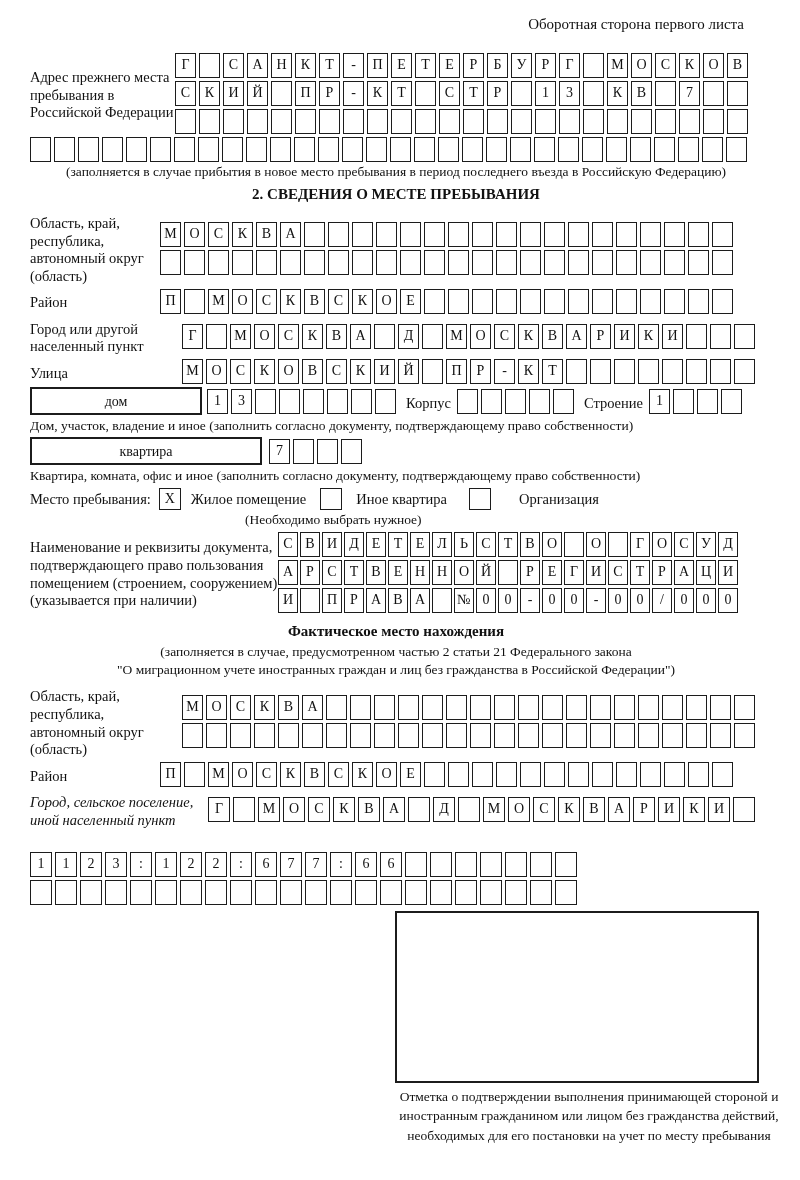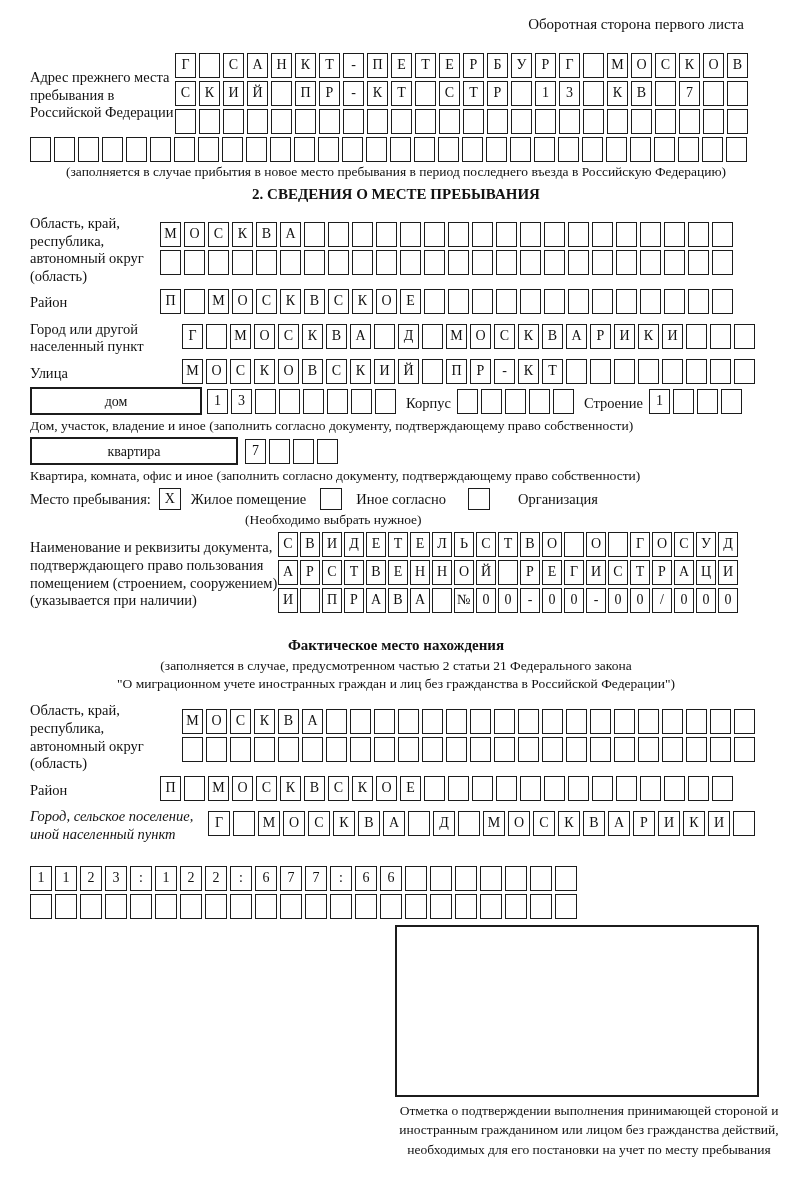--- a/index.html
+++ b/index.html
@@ -347,36 +347,36 @@
   <div class="cells">
       <div class="cell">1</div>
       <div class="cell"></div>
       <div class="cell"></div>
       <div class="cell"></div>
     </div>
 </div>
 <div class="note-left">Дом, участок, владение и иное (заполнить согласно документу, подтверждающему право собственности)</div>
 
 <div class="frow" style="align-items:center;">
-  <div class="widebox" style="width:208px;">квартира</div>
+  <div class="widebox" style="width:232px;">квартира</div>
   <div class="cells" style="margin-left:7px;">
       <div class="cell">7</div>
       <div class="cell"></div>
       <div class="cell"></div>
       <div class="cell"></div>
     </div>
 </div>
 <div class="note-left">Квартира, комната, офис и иное (заполнить согласно документу, подтверждающему право собственности)</div>
 
 <div class="stayrow">
   <span>Место пребывания:</span>
   <span class="chk" style="margin-left:8px;">X</span>
   <span style="margin-left:10px;">Жилое помещение</span>
   <span class="chk" style="margin-left:14px;"></span>
-  <span style="margin-left:14px;">Иное согласно</span>
+  <span style="margin-left:14px;">Иное квартира</span>
   <span class="chk" style="margin-left:22px;"></span>
   <span style="margin-left:28px;">Организация</span>
 </div>
 <div class="note" style="text-align:left; margin:0 0 4px 215px;">(Необходимо выбрать нужное)</div>
 
 <div class="frow" style="margin-bottom:4px;">
   <div class="flabel" style="width:248px;">Наименование и реквизиты документа, подтверждающего право пользования помещением (строением, сооружением) (указывается при наличии)</div>
   <div class="cellcol">
     <div class="cells sm">
         <div class="cell">С</div>
@@ -443,21 +443,21 @@
         <div class="cell">0</div>
         <div class="cell">0</div>
         <div class="cell">/</div>
         <div class="cell">0</div>
         <div class="cell">0</div>
         <div class="cell">0</div>
       </div>
   </div>
 </div>
 
-<div class="h-bold" style="margin-top:24px; margin-bottom:4px;">Фактическое место нахождения</div>
+<div class="h-bold" style="margin-top:10px; margin-bottom:4px;">Фактическое место нахождения</div>
 <div class="note">(заполняется в случае, предусмотренном частью 2 статьи 21 Федерального закона</div>
 <div class="note mb6">"О миграционном учете иностранных граждан и лиц без гражданства в Российской Федерации")</div>
 
 <div class="frow">
   <div class="flabel" style="width:152px;">Область, край, республика, автономный округ (область)</div>
   <div class="cellcol">
     <div class="cells">
         <div class="cell">М</div>
         <div class="cell">О</div>
         <div class="cell">С</div>

